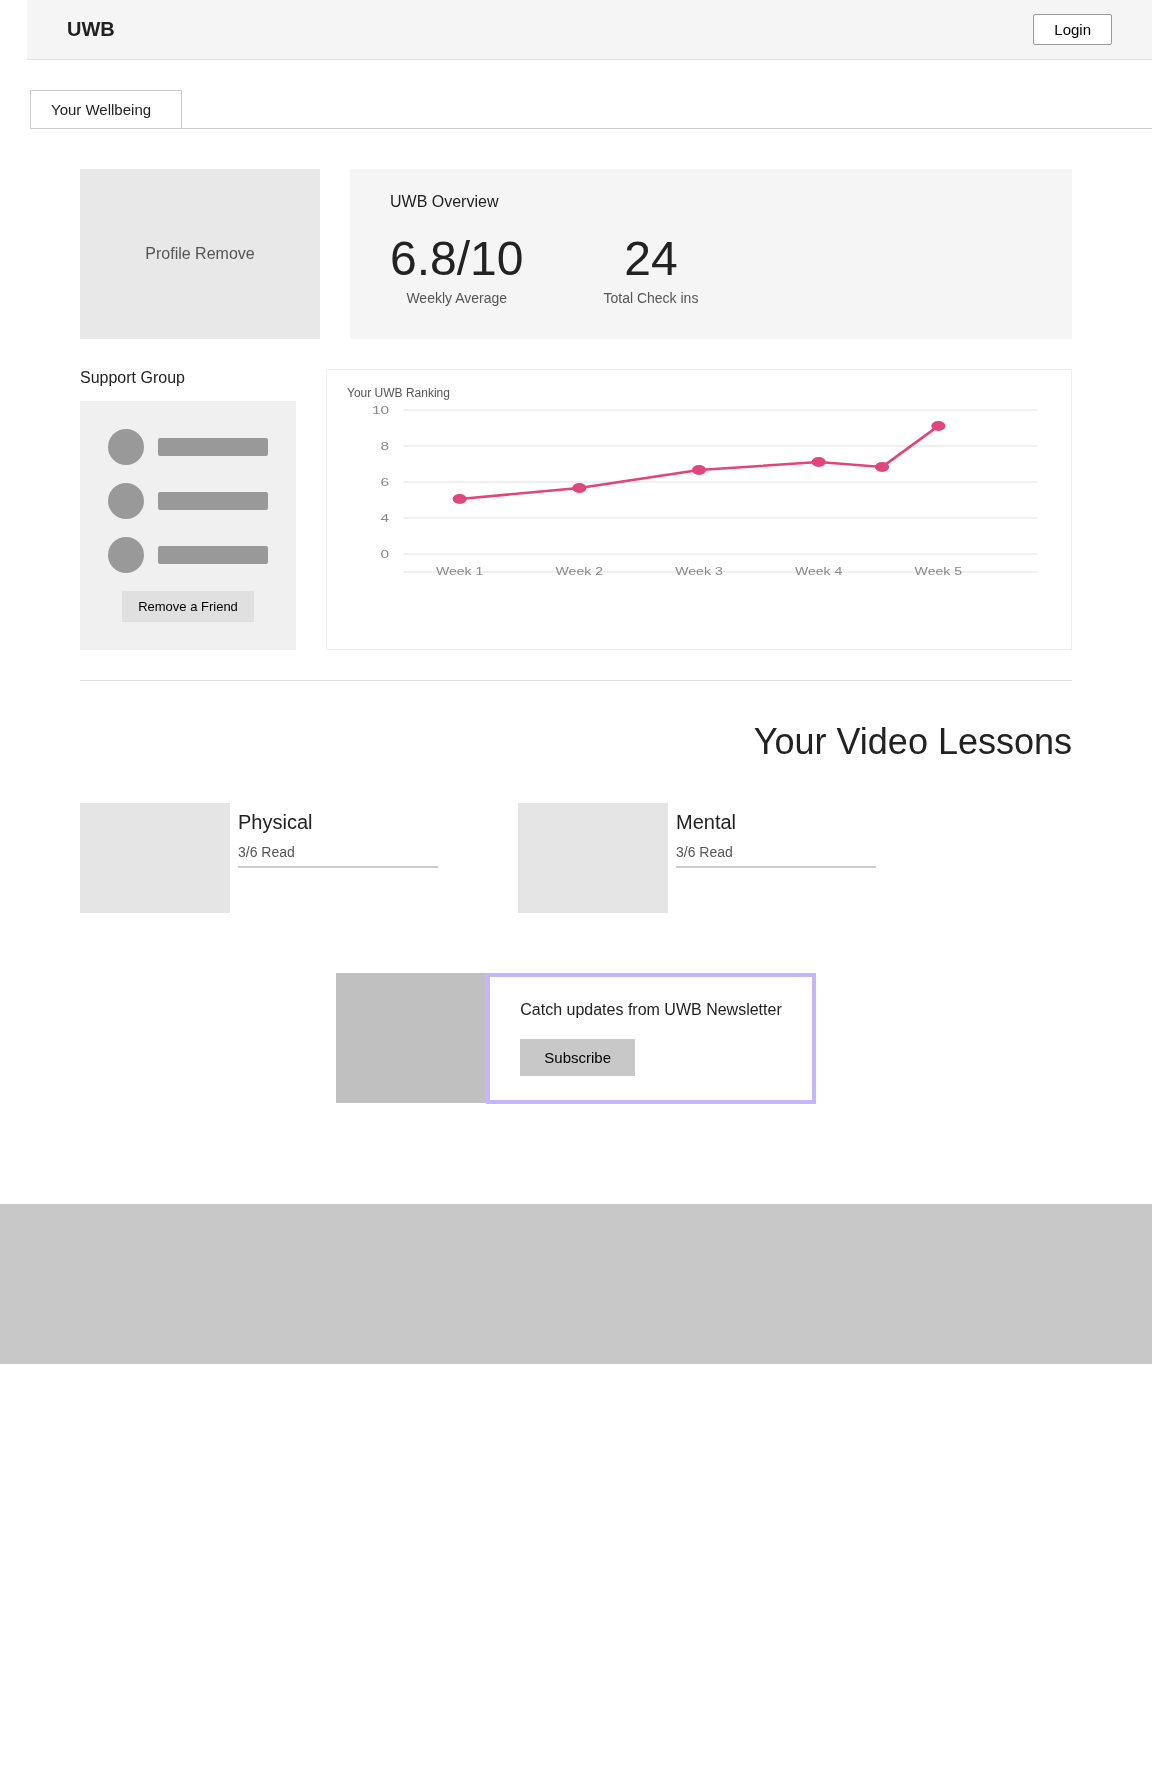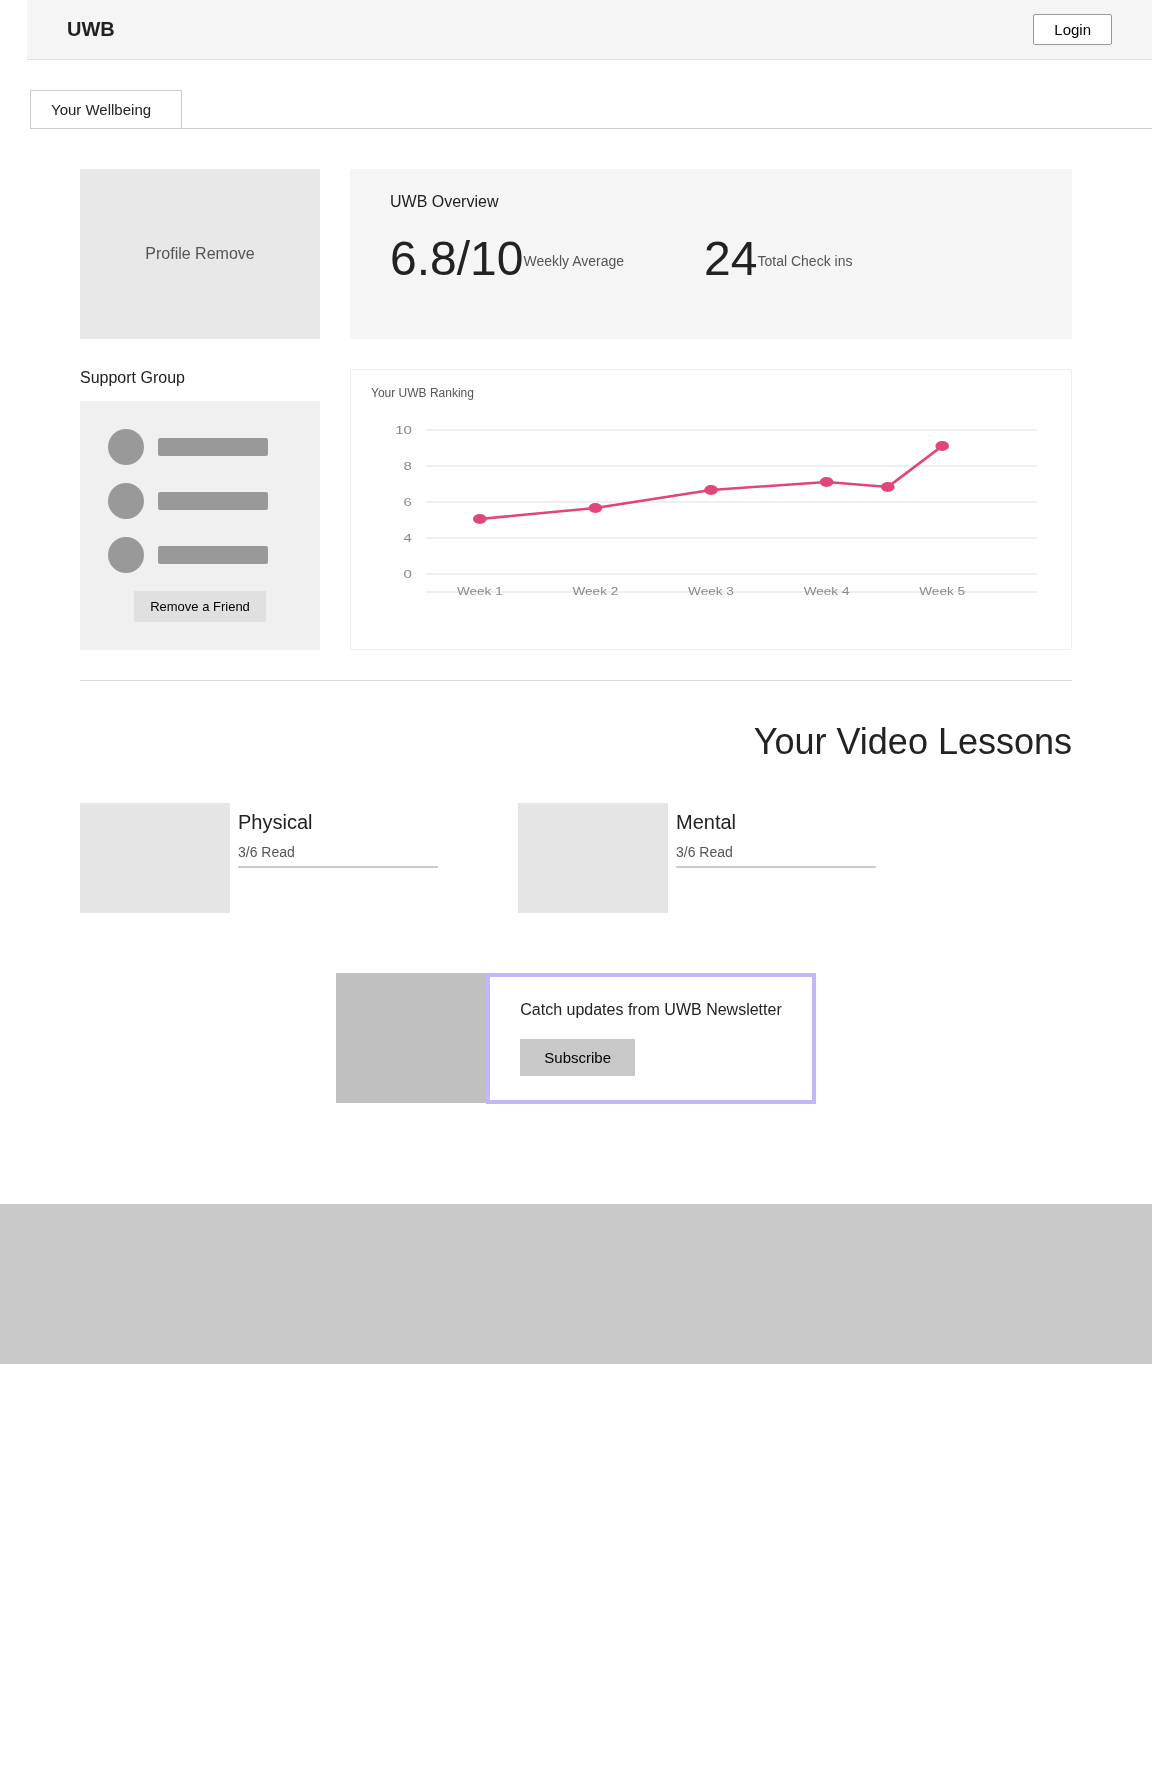--- a/index.html
+++ b/index.html
@@ -76,21 +76,21 @@
     .overview-title {
       font-size: 16px;
       margin-bottom: 20px;
     }
     .overview-stats {
       display: flex;
       gap: 80px;
     }
     .stat-item {
       display: flex;
-      flex-direction: row;
+      flex-direction: column;
       align-items: center;
     }
     .stat-value {
       font-size: 48px;
       font-weight: 300;
     }
     .stat-label {
       font-size: 14px;
       color: #555;
       margin-top: 4px;
@@ -98,21 +98,21 @@
 
     
     .middle-row {
       display: flex;
       gap: 30px;
       margin-bottom: 30px;
     }
 
     
     .support-group-section {
-      width: 240px;
+      width: 216px;
       flex-shrink: 0;
     }
     .support-group-title {
       font-size: 16px;
       margin-bottom: 14px;
     }
     .support-group-box {
       background: #f0f0f0;
       padding: 28px;
     }
@@ -148,21 +148,21 @@
     
     .chart-section {
       flex: 1;
       background: #fff;
       border: 1px solid #eee;
       padding: 16px 20px 10px;
     }
     .chart-title {
       font-size: 12px;
       color: #555;
-      margin-bottom: 20px;
+      margin-bottom: 0;
     }
     .chart-container {
       position: relative;
       width: 100%;
       height: 180px;
     }
 
     
     .buttons-row {
       display: flex;

